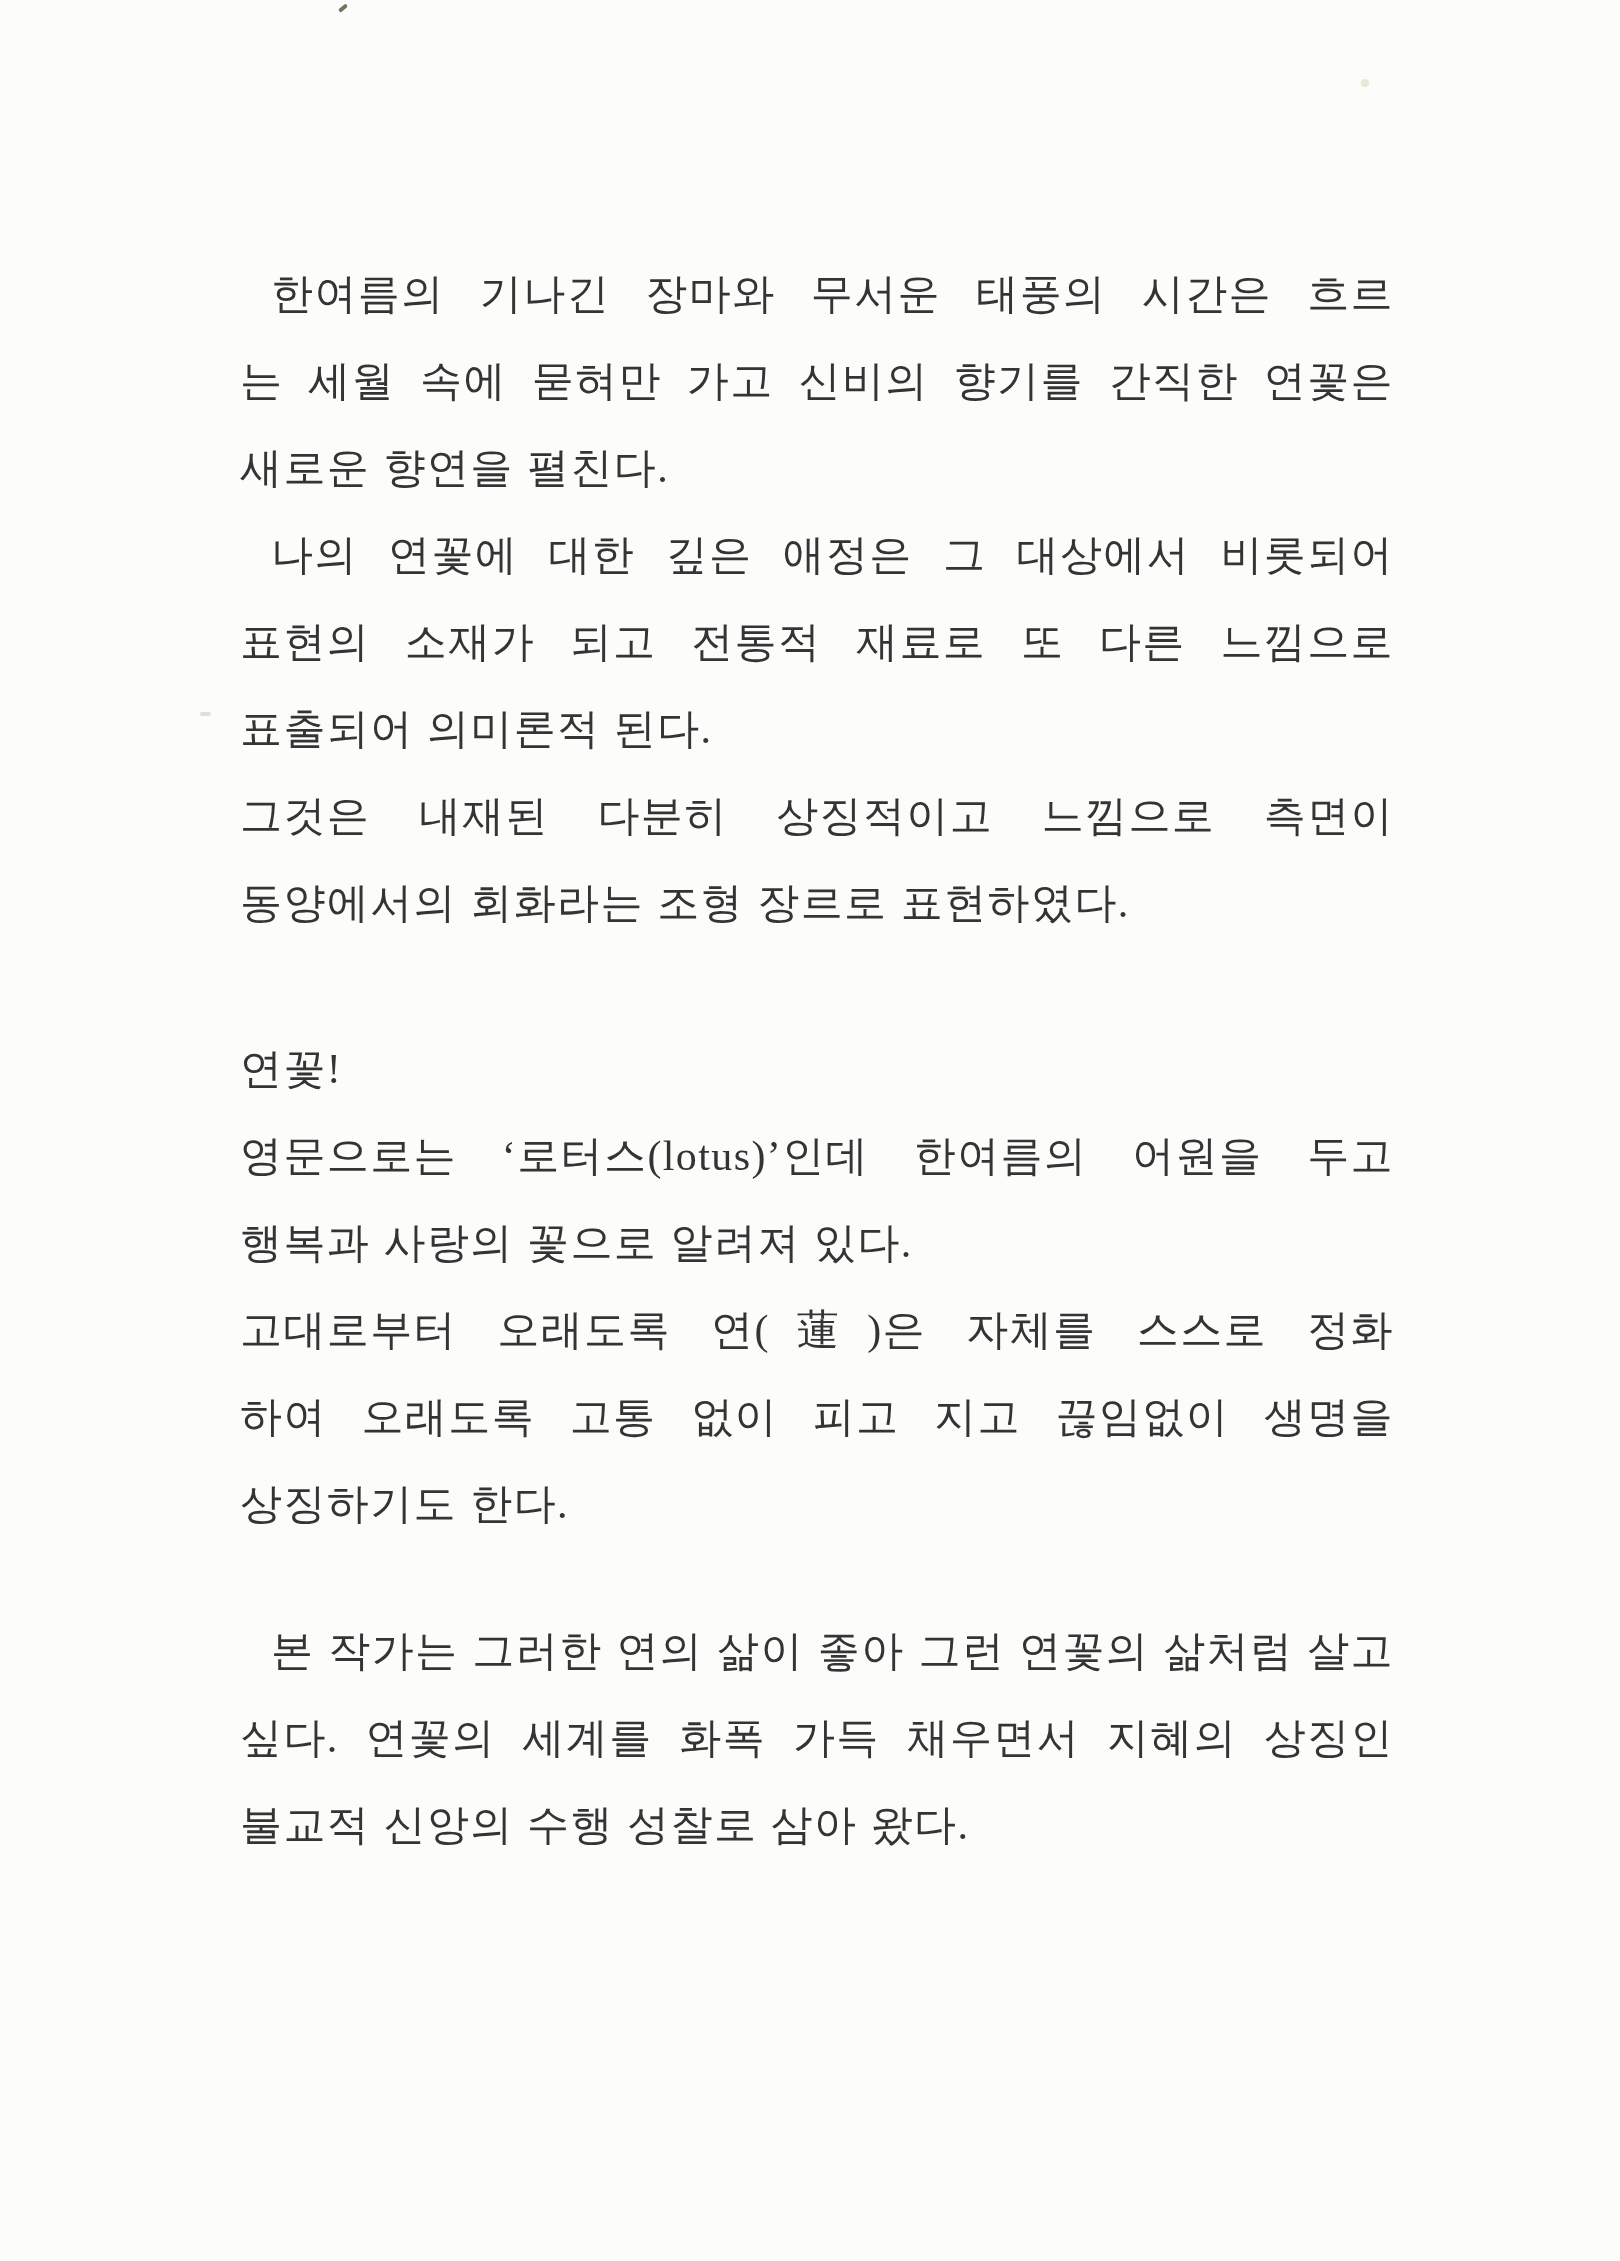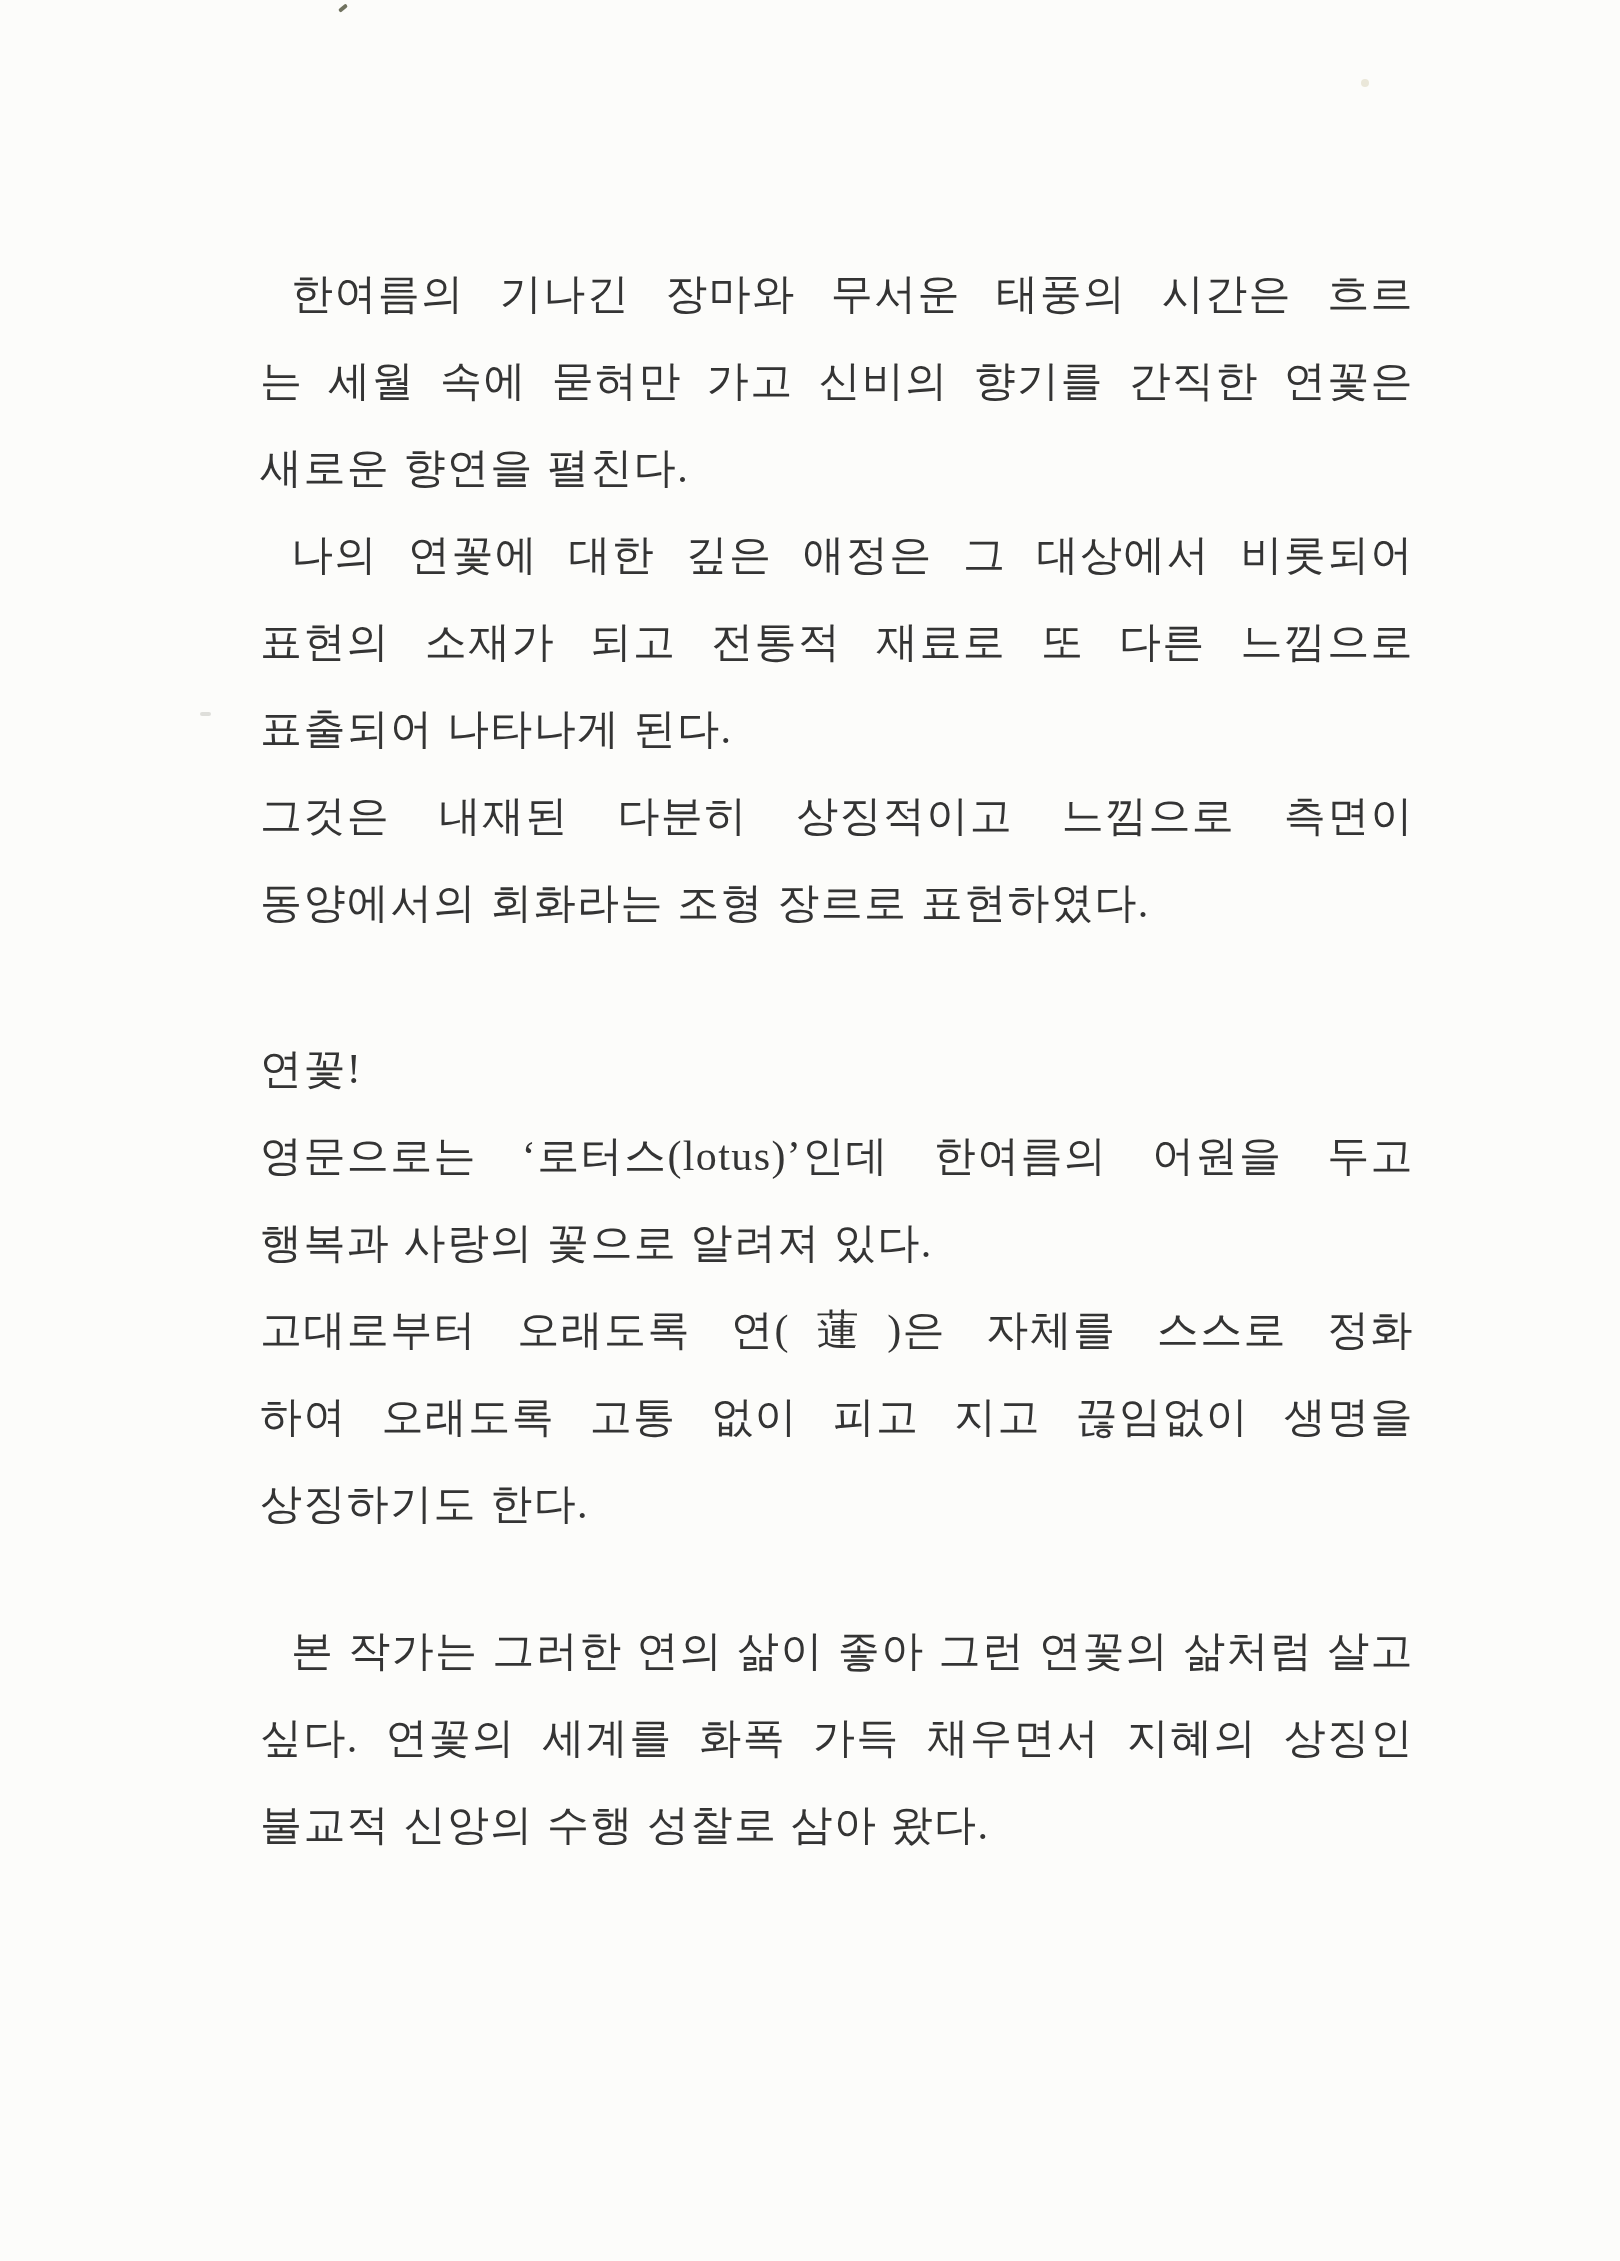--- a/index.html
+++ b/index.html
@@ -11,21 +11,21 @@
     overflow: hidden;
     font-family: "Liberation Serif", "DejaVu Serif", serif;
   }
   .page {
     position: absolute;
     inset: 0;
     background: #fcfcfa;
   }
   .text-block {
     position: absolute;
-    left: 260px;
+    left: 240px;
     top: 251px;
     width: 1154px;
     font-size: 42px;
     letter-spacing: 1.4px;
     color: #343434;
     word-spacing: 1.4px;
   }
   .line {
     margin: 0;
     height: 87px;
@@ -81,21 +81,21 @@
   <span class="speck"></span>
   <span class="faint-dot"></span>
   <span class="faint-dash"></span>
 
   <div class="text-block">
     <p class="line indent">한여름의 기나긴 장마와 무서운 태풍의 시간은 흐르</p>
     <p class="line">는 세월 속에 묻혀만 가고 신비의 향기를 간직한 연꽃은</p>
     <p class="line last">새로운 향연을 펼친다.</p>
     <p class="line indent">나의 연꽃에 대한 깊은 애정은 그 대상에서 비롯되어</p>
     <p class="line">표현의 소재가 되고 전통적 재료로 또 다른 느낌으로</p>
-    <p class="line last">표출되어 나타나게 된다.</p>
+    <p class="line last">표출되어 의미론적 된다.</p>
     <p class="line">그것은 내재된 다분히 상징적이고 느낌으로 측면이</p>
     <p class="line last">동양에서의 회화라는 조형 장르로 표현하였다.</p>
 
     <div class="gap-a"></div>
 
     <p class="line last">연꽃!</p>
     <p class="line">영문으로는 ‘로터스(lotus)’인데 한여름의 어원을 두고</p>
     <p class="line last">행복과 사랑의 꽃으로 알려져 있다.</p>
     <p class="line">고대로부터 오래도록 연(蓮)은 자체를 스스로 정화</p>
     <p class="line">하여 오래도록 고통 없이 피고 지고 끊임없이 생명을</p>

